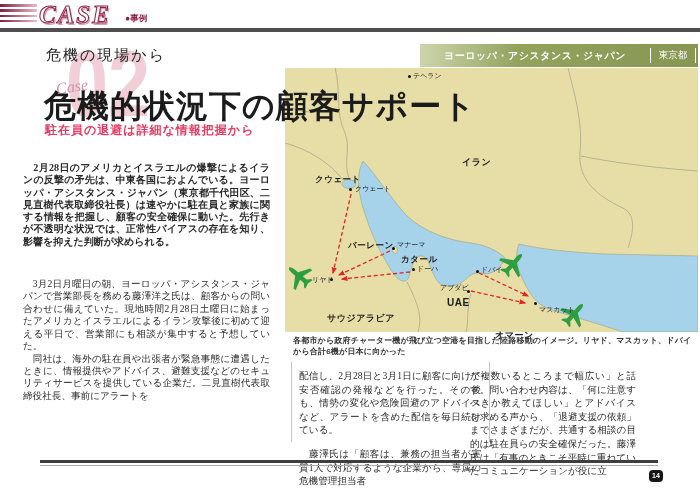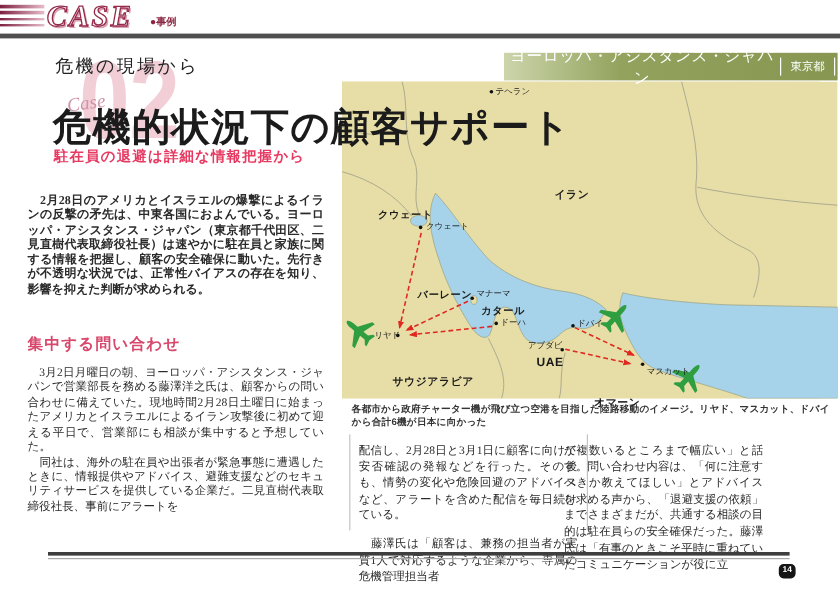--- a/index.html
+++ b/index.html
@@ -24,21 +24,21 @@
   .case-script { position:absolute; left:56px; top:78px; font-family:"Liberation Serif","DejaVu Serif",serif;
     font-style:italic; font-size:16px; color:#d093a9; transform:rotate(-8deg); z-index:1; }
   .main-title { position:absolute; left:44px; top:85px; font-size:32px; font-weight:bold; color:#1b1b1b;
     letter-spacing:1px; z-index:3; white-space:nowrap; }
   .sub-title { position:absolute; left:45px; top:122px; font-size:12px; font-weight:bold; color:#e73a62;
     letter-spacing:1px; z-index:3; white-space:nowrap; }
 
   
   .badge { position:absolute; left:420px; top:44px; width:278px; height:23px; z-index:4;
     background:linear-gradient(to right,#ccd5ab,#93a35e 35%,#879751); display:flex; align-items:center; }
-  .badge .name { flex:1; text-align:center; color:#fff; font-weight:normal; font-size:13px; letter-spacing:0.5px; }
+  .badge .name { flex:1; text-align:center; color:#fff; font-weight:bold; font-size:10px; letter-spacing:0.5px; }
   .badge .vline { width:1px; height:15px; background:#fff; }
   .badge .loc { width:44px; text-align:center; color:#fff; font-size:9.5px; }
   .badge .endline { width:1px; height:15px; background:#fff; margin-right:2px; }
 
   
   .map { position:absolute; left:285px; top:68px; width:398px; height:264px; z-index:1; background:#e7dda6;text-align:center; }
   .map svg { position:absolute; left:0; top:0; }
   .map-label { position:absolute; white-space:nowrap; color:#1a1a1a; z-index:2; }
   .map-label.country { font-weight:bold; font-size:9px; letter-spacing:0.5px; }
   .map-label.city { font-size:7px; }
@@ -167,21 +167,20 @@
     <span class="map-label city" style="left:196px; top:197px">ドバイ</span>
     <span class="map-label city" style="left:155px; top:215px">アブダビ</span>
     <span class="map-label city" style="left:254px; top:237px">マスカット</span>
   </div>
 
   <div class="map-caption">各都市から政府チャーター機が飛び立つ空港を目指した陸路移動のイメージ。リヤド、マスカット、ドバイから合計6機が日本に向かった</div>
 
   <div class="article">
     <div class="col col1">
       <p class="lead">　2月28日のアメリカとイスラエルの爆撃によるイランの反撃の矛先は、中東各国におよんでいる。ヨーロッパ・アシスタンス・ジャパン（東京都千代田区、二見直樹代表取締役社長）は速やかに駐在員と家族に関する情報を把握し、顧客の安全確保に動いた。先行きが不透明な状況では、正常性バイアスの存在を知り、影響を抑えた判断が求められる。</p>
-      <div class="sec-heading">集中する問い合わせ</div>
       <p class="body-text">　3月2日月曜日の朝、ヨーロッパ・アシスタンス・ジャパンで営業部長を務める藤澤洋之氏は、顧客からの問い合わせに備えていた。現地時間2月28日土曜日に始まったアメリカとイスラエルによるイラン攻撃後に初めて迎える平日で、営業部にも相談が集中すると予想していた。</p>
       <p class="body-text">　同社は、海外の駐在員や出張者が緊急事態に遭遇したときに、情報提供やアドバイス、避難支援などのセキュリティサービスを提供している企業だ。二見直樹代表取締役社長、事前にアラートを</p>
     </div>
     <div class="col col2">
       <p class="body-text">配信し、2月28日と3月1日に顧客に向けて安否確認の発報などを行った。その後も、情勢の変化や危険回避のアドバイスなど、アラートを含めた配信を毎日続けている。</p>
       <p class="body-text">　藤澤氏は「顧客は、兼務の担当者が実質1人で対応するような企業から、専属の危機管理担当者</p>
     </div>
     <div class="col col3">
       <p class="body-text">が複数いるところまで幅広い」と話す。問い合わせ内容は、「何に注意すべきか教えてほしい」とアドバイスを求める声から、「退避支援の依頼」までさまざまだが、共通する相談の目的は駐在員らの安全確保だった。藤澤氏は「有事のときこそ平時に重ねていたコミュニケーションが役に立</p>
     </div>

